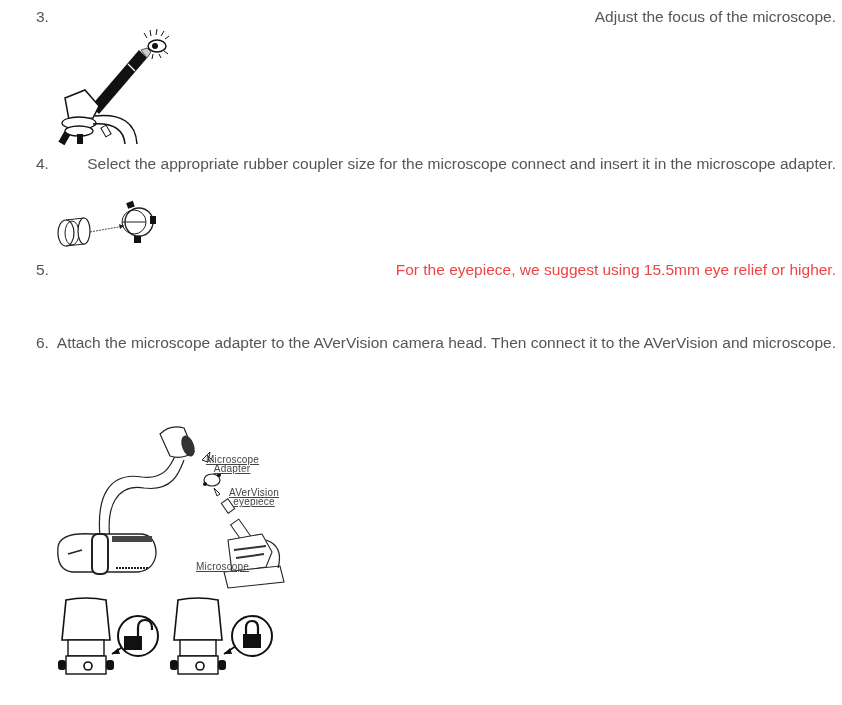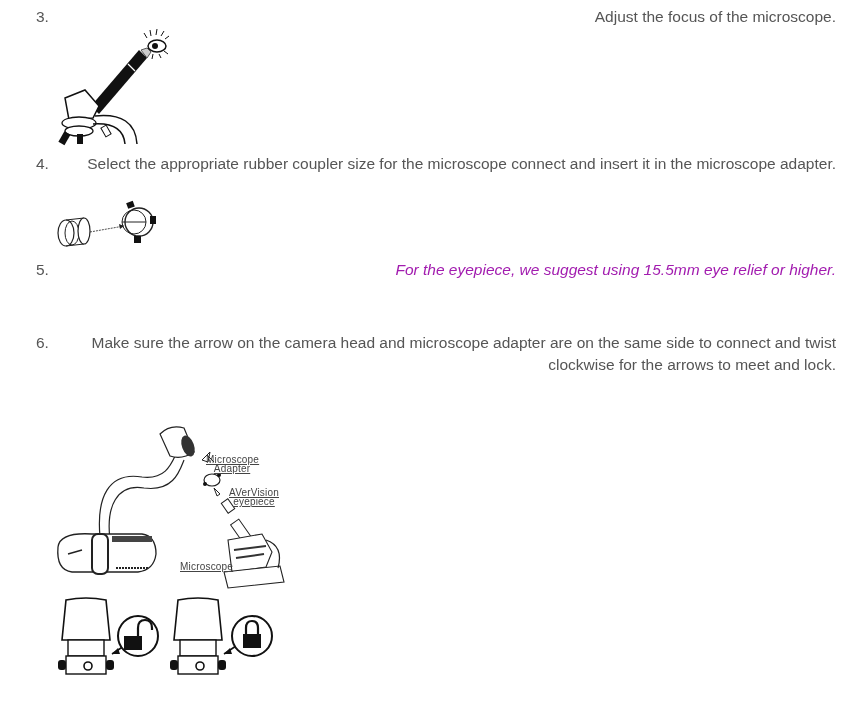--- a/index.html
+++ b/index.html
@@ -2,21 +2,21 @@
 <html><head>
 <meta charset="utf-8">
 <style>
   html, body { margin:0; padding:0; background:#ffffff; }
   body { width:842px; height:705px; position:relative; overflow:hidden;
          font-family:"Liberation Sans", sans-serif; color:#555555; font-size:15.5px; }
   .step { position:absolute; left:36px; width:800px; line-height:22px; }
   .num { position:absolute; left:0; top:0; }
   .txt { margin-left:18px; }
   .txt p { margin:0;text-align:right; }
-  .ital { font-style:italic; color:#a21caf; }
+  .ital { color:#ef4444; }
   .fig { position:absolute; }
   .lbl { position:absolute; font-size:10px; color:#444; line-height:9px; text-align:center; letter-spacing:0.2px;text-decoration:underline; }
 </style>
 </head>
 <body>
 
 <div class="step" style="top:6px;">
   <span class="num">3.</span>
   <div class="txt">
       <p>Adjust the focus of the microscope.</p>
@@ -73,21 +73,21 @@
 <div class="step" style="top:259px;">
   <span class="num">5.</span>
   <div class="txt">
     <p class="ital">For the eyepiece, we suggest using 15.5mm eye relief or higher.</p>
   </div>
 </div>
 
 <div class="step" style="top:332px;">
   <span class="num">6.</span>
   <div class="txt">
-    <p>Make sure the arrow on the camera head and microscope adapter are on the same side to connect and twist clockwise for the arrows to meet and lock.</p>
+    <p>Attach the microscope adapter to the AVerVision camera head. Then connect it to the AVerVision and microscope.</p>
   </div>
 </div>
 
 <svg class="fig" style="left:52px;top:422px;" width="240" height="170">
 
   <path d="M50 130 C40 70 60 50 90 55 C115 58 120 40 125 30" fill="none" stroke="#222" stroke-width="1.2"></path>
   <path d="M60 130 C50 80 68 62 92 66 C122 70 128 48 132 38" fill="none" stroke="#222" stroke-width="1.2"></path>
 
   <path d="M108 12 Q118 2 132 6 L142 30 Q130 38 118 34 Z" fill="#fff" stroke="#222" stroke-width="1.2"></path>
   <ellipse cx="136" cy="24" rx="6" ry="11" fill="#333" transform="rotate(-20 136 24)"></ellipse>
@@ -109,21 +109,21 @@
   <rect x="172" y="78" width="8" height="12" fill="#fff" stroke="#222" transform="rotate(-35 176 84)"></rect>
 
   <rect x="184" y="98" width="10" height="22" fill="#fff" stroke="#222" transform="rotate(-35 189 109)"></rect>
   <path d="M176 118 L210 112 L220 130 L214 145 L180 150 Z" fill="#fff" stroke="#222" stroke-width="1.1"></path>
   <path d="M182 128 L214 124 M184 136 L212 132" stroke="#333" stroke-width="2"></path>
   <path d="M172 150 L228 144 L232 160 L176 166 Z" fill="#fff" stroke="#222" stroke-width="1.1"></path>
   <path d="M214 118 Q232 124 226 146" fill="none" stroke="#222" stroke-width="1.2"></path>
 </svg>
 <div class="lbl" style="left:206px;top:455px;width:52px;">Microscope Adapter</div>
 <div class="lbl" style="left:228px;top:488px;width:52px;">AVerVision eyepiece</div>
-<div class="lbl" style="left:180px;top:562px;width:42px;text-align:left;">Microscope</div>
+<div class="lbl" style="left:196px;top:562px;width:42px;text-align:left;">Microscope</div>
 
 <svg class="fig" style="left:54px;top:596px;" width="230" height="84">
 
   <path d="M12 4 Q32 0 52 4 L56 44 L8 44 Z" fill="#fff" stroke="#111" stroke-width="1.6"></path>
   <rect x="14" y="44" width="36" height="16" fill="#fff" stroke="#111" stroke-width="1.4"></rect>
   <rect x="12" y="60" width="40" height="18" fill="#fff" stroke="#111" stroke-width="1.4"></rect>
   <rect x="4" y="64" width="8" height="10" rx="3" fill="#111"></rect>
   <rect x="52" y="64" width="8" height="10" rx="3" fill="#111"></rect>
   <circle cx="34" cy="70" r="4" fill="#fff" stroke="#111" stroke-width="1.6"></circle>
   <path d="M58 58 L70 50" stroke="#111" stroke-width="1.6"></path>

